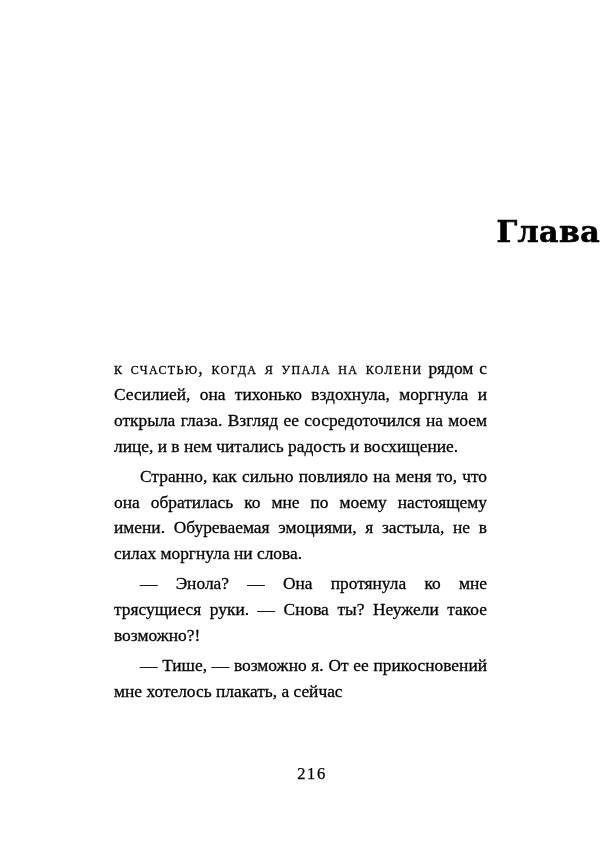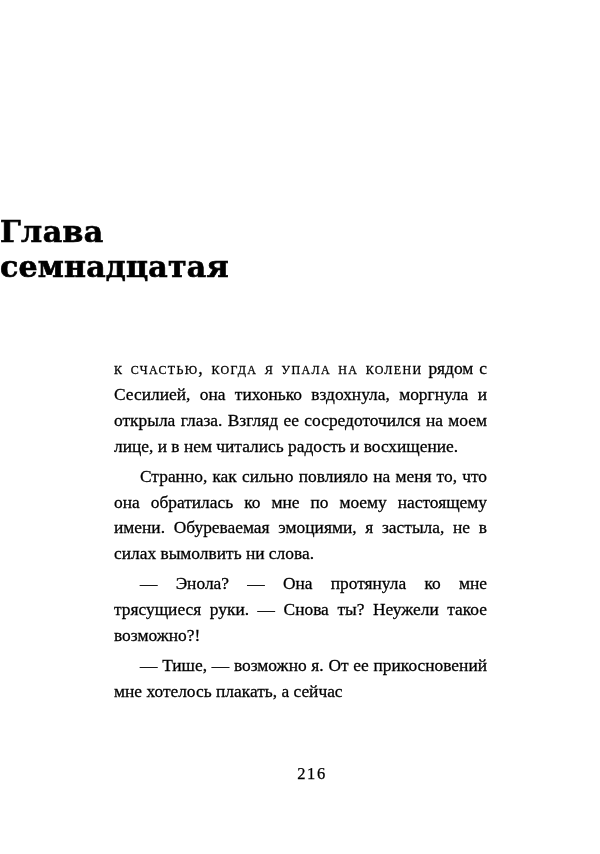--- a/index.html
+++ b/index.html
@@ -25,21 +25,21 @@
     height: 854px;
     background: #ffffff;
   }
 
   
   .chapter-heading {
     position: absolute;
     left: 0;
     top: 214px;
     width: 600px;
-    text-align: left;
+    text-align: right;
     font-family: "DejaVu Serif", "Liberation Serif", serif;
     font-weight: 700;
     font-size: 30px;
     line-height: 35px;
     letter-spacing: 0.4px;
     -webkit-text-stroke: 0.7px #000;
   }
   .chapter-heading .line {
     display: block;
     white-space: nowrap;
@@ -89,29 +89,28 @@
     -webkit-text-stroke: 0.25px #000;
   }
 </style>
 </head>
 <body>
 
 <div class="page">
 
   <div class="chapter-heading">
     <span class="line line-1">Глава</span>
-    <span class="line line-2">семнадцатая</span>
   </div>
 
   <div class="text-block">
 
     <p class="para first"><span class="smallcaps">К СЧАСТЬЮ, КОГДА Я УПАЛА НА КОЛЕНИ</span><span> рядом с Сесилией, она тихонько вздохнула, моргнула и открыла глаза. Взгляд ее сосредоточился на моем лице, и в нем читались радость и восхищение.</span></p>
 
 
-    <p class="para"><span>Странно, как сильно повлияло на меня то, что она обратилась ко мне по моему настоящему имени. Обуреваемая эмоциями, я застыла, не в силах вымолвить ни слова.</span></p>
+    <p class="para"><span>Странно, как сильно повлияло на меня то, что она обратилась ко мне по моему настоящему имени. Обуреваемая эмоциями, я застыла, не в силах моргнула ни слова.</span></p>
 
     <p class="para"><span>— Энола? — Она протянула ко мне трясущиеся руки. — Снова ты? Неужели такое возможно?!</span></p>
 
     <p class="para"><span>— Тише, — возможно я. От ее прикосновений мне хотелось плакать, а сейчас</span></p>
 
   </div>
 
   <div class="folio">216</div>
 
 </div>

